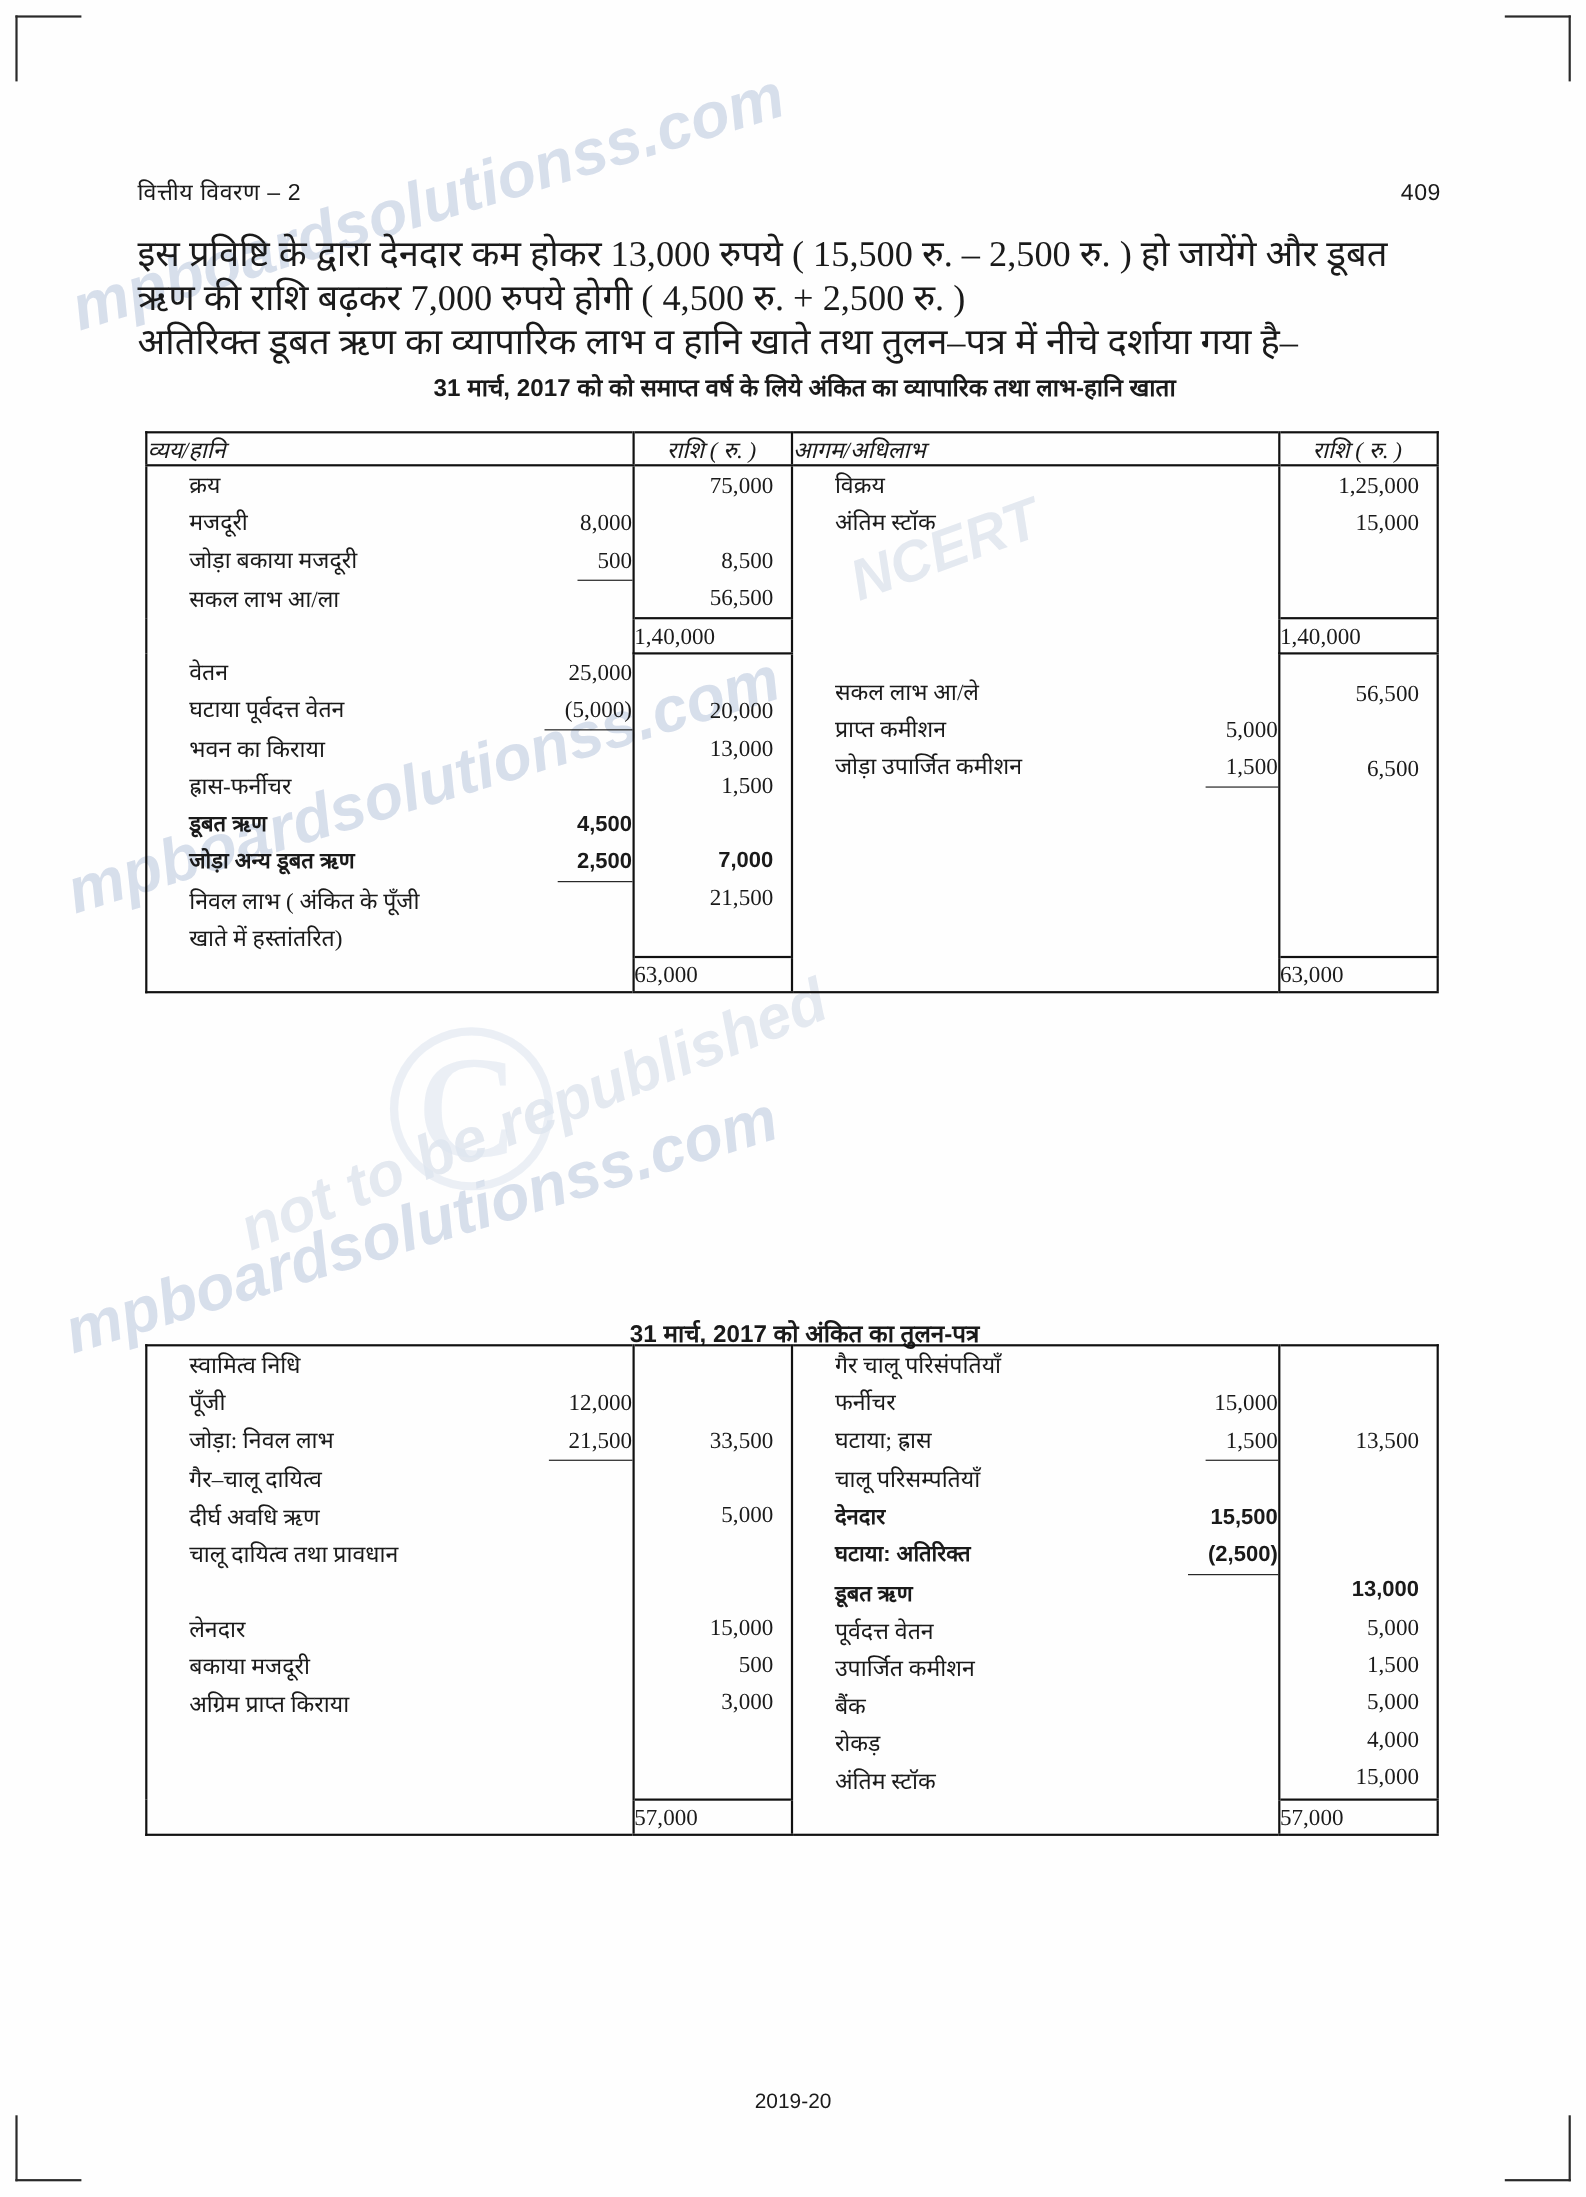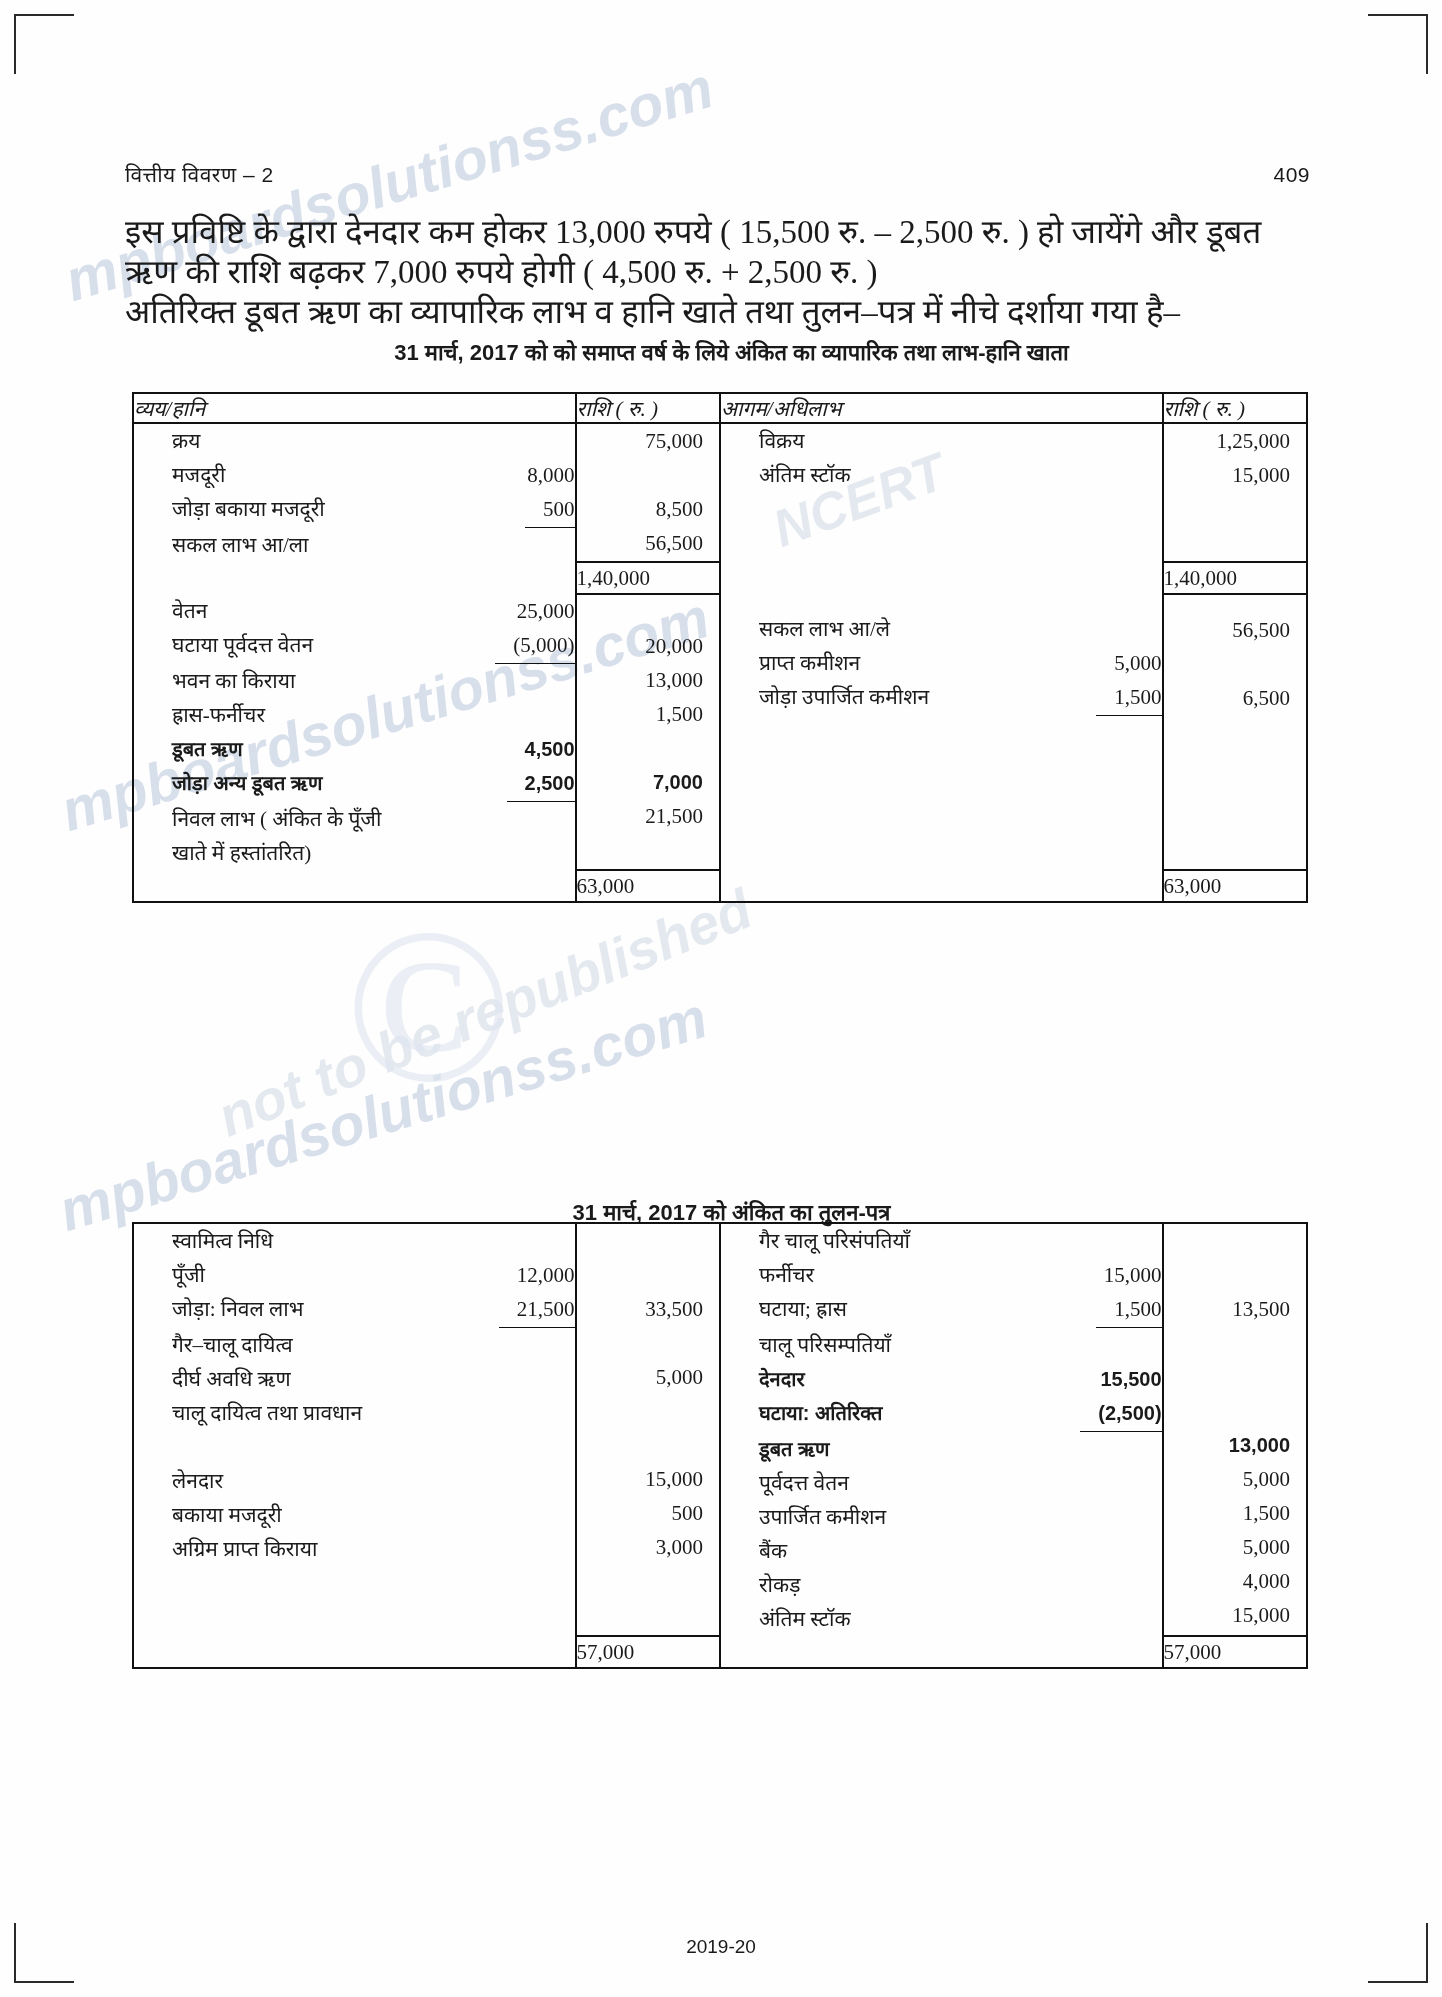--- a/index.html
+++ b/index.html
@@ -71,21 +71,21 @@
     border:2.5px solid #111;
   }
   .vline{border-left:2.5px solid #111;}
 
   
   .hdrow td{
     font-style:italic;font-size:21px;
     padding:9px 10px 9px 14px;
     border-bottom:2.5px solid #111;
   }
-  .hdrow td.amt{padding-right:2px;}
+  .hdrow td.amt{text-align:center;padding-right:2px;}
 
   
   .blk{padding:10px 12px 10px 16px;}
   .blk.r{text-align:right;padding-right:16px;}
 
   
   .ln{display:flex;align-items:baseline;line-height:34px;white-space:nowrap;padding-left:38px;}
   .ln .lbl{flex:0 0 auto;}
   .ln .sub{margin-left:auto;text-align:right;padding-left:18px;}
   .u{border-bottom:1.6px solid #111;padding-bottom:1px;}
@@ -97,21 +97,21 @@
   .totcell{
     border-top:2.2px solid #111;
     border-bottom:2.2px solid #111;
     padding:6px 16px 6px 16px;text-align:left;line-height:30px;
   }
   .dbl{border-bottom:2.2px double #111;}
 
   
   .footer{
     position:absolute;left:0;width:1442px;top:1900px;text-align:center;
-    font-family:"Liberation Sans","DejaVu Sans",sans-serif;font-size:19px;margin-top:36px;
+    font-family:"Liberation Sans","DejaVu Sans",sans-serif;font-size:19px;
   }
 
   
   .wm{
     position:absolute;color:#b9c6dd;opacity:.55;
     font-family:"Liberation Sans","DejaVu Sans",sans-serif;
     font-weight:bold;font-style:italic;pointer-events:none;
     white-space:nowrap;user-select:none;
   }
   .wm1{left:52px;top:150px;font-size:58px;transform:rotate(-17deg);}

